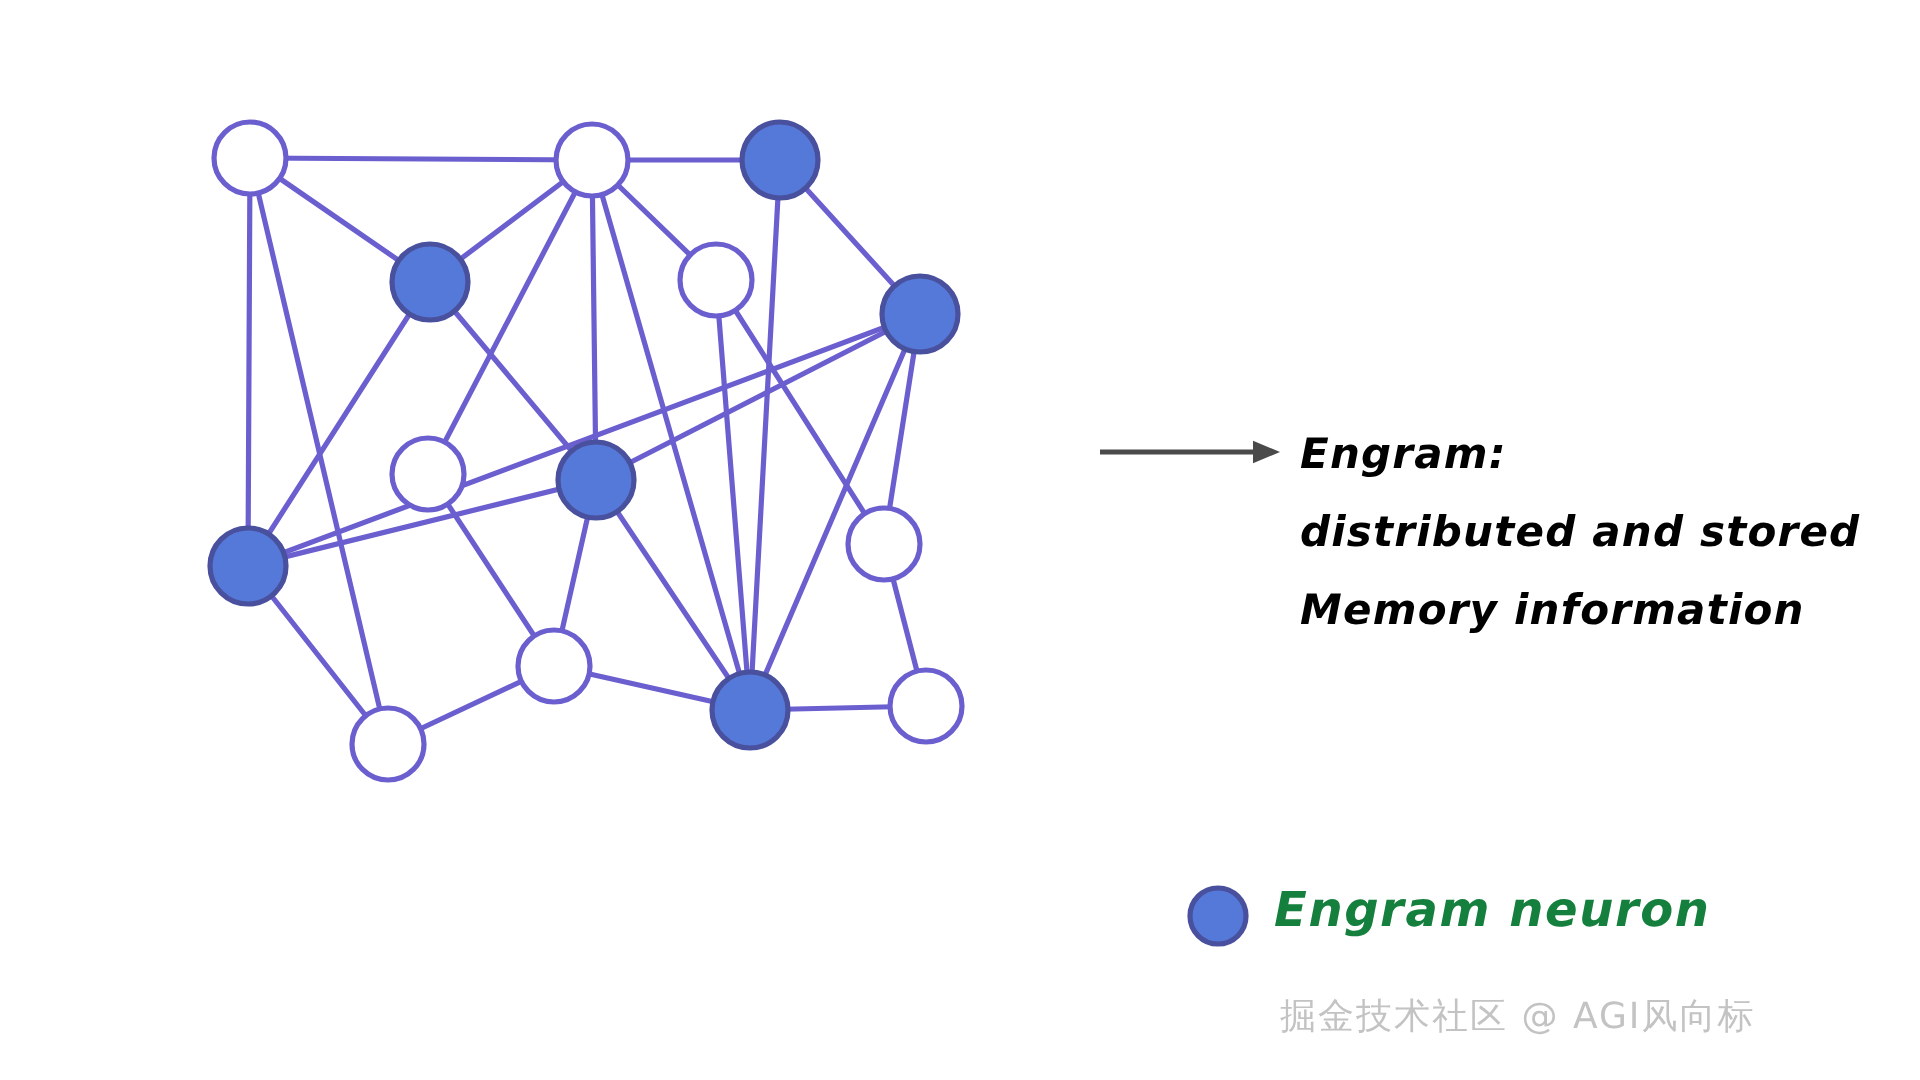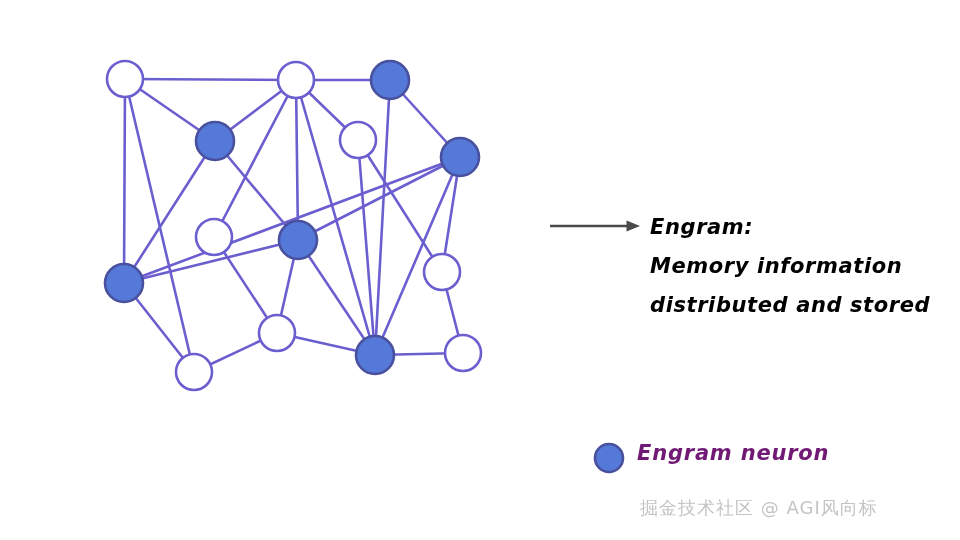--- a/index.html
+++ b/index.html
@@ -45,23 +45,23 @@
   .annotation-line {
     display: block;
   }
   .legend-label {
     position: absolute;
     left: 637px;
     top: 441px;
     font-family: "DejaVu Sans", sans-serif;
     font-style: italic;
     font-weight: bold;
-    font-size: 21px;
+    font-size: 24px;
     letter-spacing: 0.8px;
-    color: #701a75;
+    color: #15803d;
     white-space: nowrap;
   }
   .watermark {
     position: absolute;
     left: 640px;
     top: 496px;
     font-family: "DejaVu Sans", sans-serif;
     font-size: 18px;
     color: #b9b9b9;
     letter-spacing: 1px;
@@ -123,22 +123,22 @@
         <circle cx="194" cy="372" r="18" fill="#ffffff" stroke="#6b5fd0" stroke-width="2.6"></circle>
       </g>
     <g id="arrow-layer">
         <line x1="550" y1="226" x2="631" y2="226" stroke="#4a4a4a" stroke-width="2.4"></line>
         <polygon points="640,226 626.5,220.42 626.5,231.58" fill="#4a4a4a"></polygon>
       </g>
   </svg>
 
   <div class="annotation-text">
     <span class="annotation-line">Engram:</span>
+    <span class="annotation-line">distributed and stored</span>
     <span class="annotation-line">Memory information</span>
-    <span class="annotation-line">distributed and stored</span>
   </div>
 
   <svg id="legend-swatch-svg" style="position:absolute;left:588px;top:437px;width:42px;height:42px;" viewBox="0 0 42 42">
     <circle id="legend-swatch-circle" cx="21" cy="21" r="14" fill="#5579d9" stroke="#49519e" stroke-width="2.6"></circle>
   </svg>
 
   <div class="legend-label">Engram neuron</div>
 
   <div class="watermark">掘金技术社区 @ AGI风向标</div>
 

